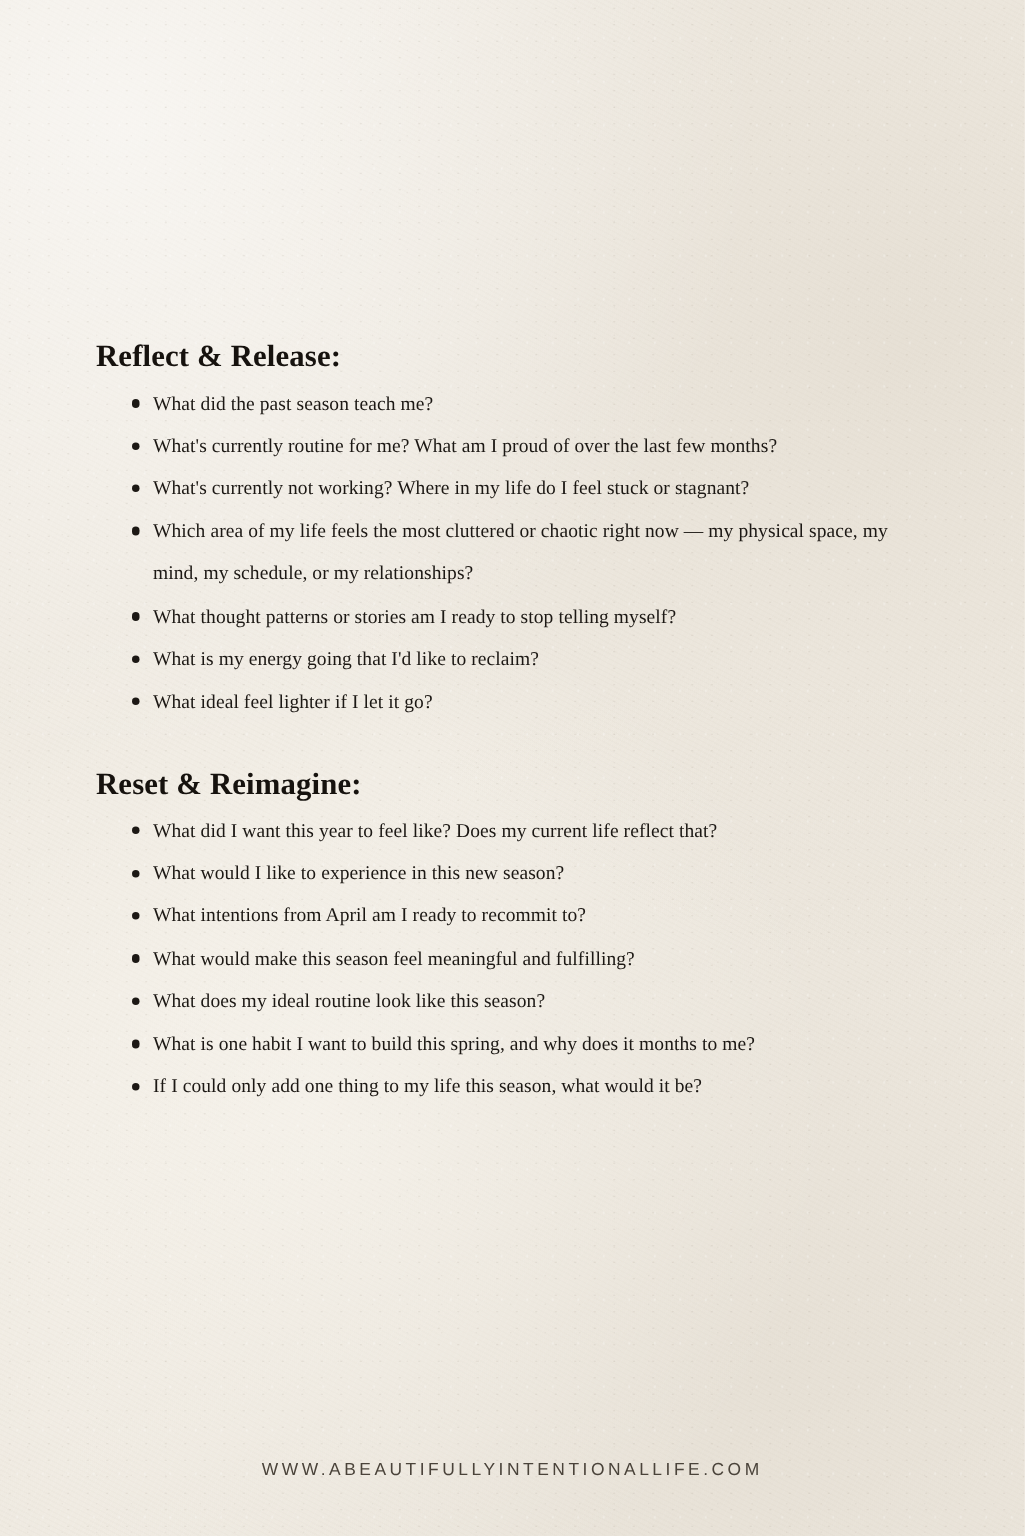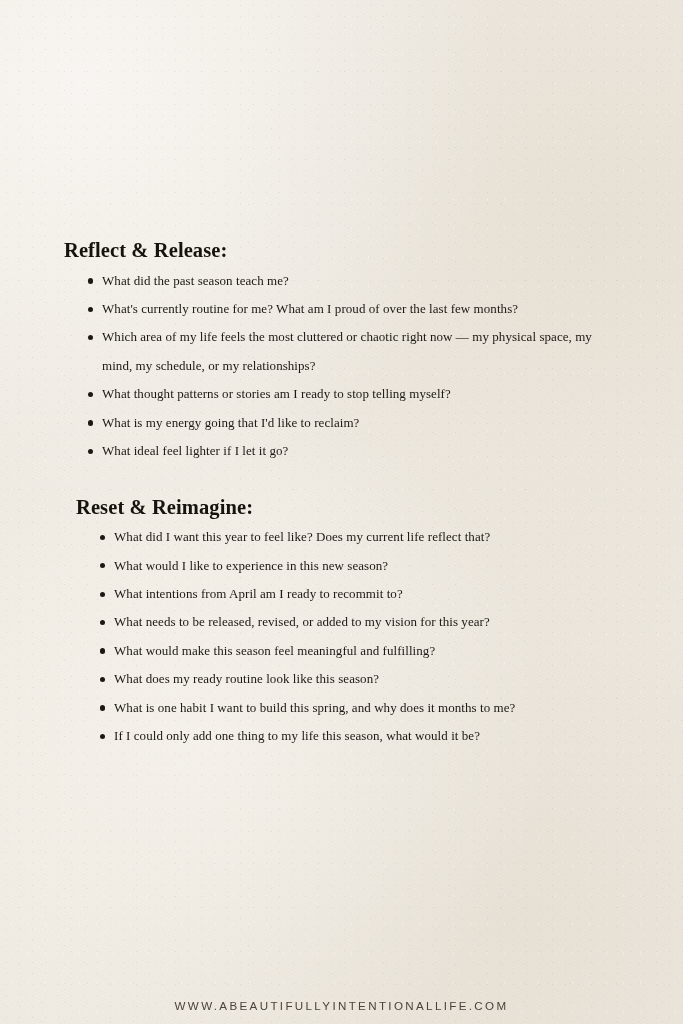--- a/index.html
+++ b/index.html
@@ -74,26 +74,26 @@
     width: 163px;
     height: 1px;
     background: #8c8479;
     margin: 28px auto 0 auto;
   }
 
   
   .content {
     position: absolute;
     left: 64px;
-    top: 237px;
+    top: 225px;
     width: 556px;
   }
 
   .section { margin-bottom: 0; }
-  .section + .section { margin-top: 28px; margin-left: 12px; }
+  .section + .section { margin-top: 28px; }
 
   .section-heading {
     font-weight: bold;
     font-size: 20.5px;
     line-height: 1.35;
     margin: 0 0 2px 0;
     letter-spacing: 0.1px;
     color: #16120e;
   }
 
@@ -119,21 +119,21 @@
     height: 5.4px;
     border-radius: 50%;
     background: #1c1814;
   }
 
   
   .footer {
     position: absolute;
     left: 0;
     right: 0;
-    top: 999px;
+    top: 973px;
     text-align: center;
     font-family: "Liberation Sans", "DejaVu Sans", sans-serif;
     font-size: 11.6px;
     letter-spacing: 2.35px;
     color: #4a433a;
   }
 </style>
 </head>
 <body>
 
@@ -148,35 +148,35 @@
     <div class="rule"></div>
   </div>
 
   <div class="content">
 
   <div class="section">
         <div class="section-heading">Reflect &amp; Release:</div>
         <ul class="prompts">
           <li><span class="bullet"></span><span>What did the past season teach me?</span></li>
           <li><span class="bullet"></span><span>What's currently routine for me? What am I proud of over the last few months?</span></li>
+          <li><span class="bullet"></span><span>What's currently not working? Where in my life do I feel stuck or stagnant?</span></li>
           <li><span class="bullet"></span><span>Which area of my life feels the most cluttered or chaotic right now — my physical space, my mind, my schedule, or my relationships?</span></li>
           <li><span class="bullet"></span><span>What thought patterns or stories am I ready to stop telling myself?</span></li>
           <li><span class="bullet"></span><span>What is my energy going that I'd like to reclaim?</span></li>
           <li><span class="bullet"></span><span>What ideal feel lighter if I let it go?</span></li>
         </ul>
       </div>
       <div class="section">
         <div class="section-heading">Reset &amp; Reimagine:</div>
         <ul class="prompts">
           <li><span class="bullet"></span><span>What did I want this year to feel like? Does my current life reflect that?</span></li>
           <li><span class="bullet"></span><span>What would I like to experience in this new season?</span></li>
           <li><span class="bullet"></span><span>What intentions from April am I ready to recommit to?</span></li>
-          <li><span class="bullet"></span><span>What needs to be released, revised, or added to my vision for this year?</span></li>
           <li><span class="bullet"></span><span>What would make this season feel meaningful and fulfilling?</span></li>
-          <li><span class="bullet"></span><span>What does my ready routine look like this season?</span></li>
+          <li><span class="bullet"></span><span>What does my ideal routine look like this season?</span></li>
           <li><span class="bullet"></span><span>What is one habit I want to build this spring, and why does it months to me?</span></li>
           <li><span class="bullet"></span><span>If I could only add one thing to my life this season, what would it be?</span></li>
         </ul>
       </div>
     </div>
 
   <div class="footer">WWW.ABEAUTIFULLYINTENTIONALLIFE.COM</div>
 
 </div>
 

